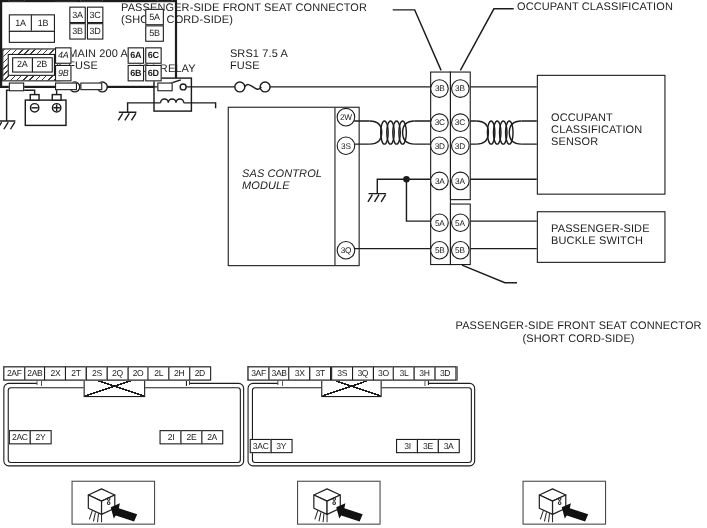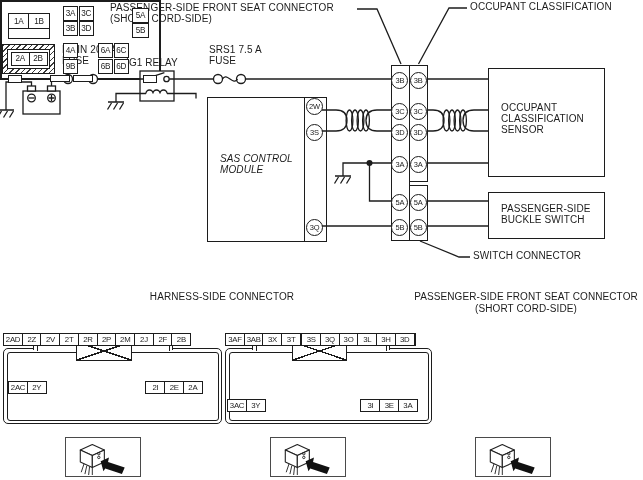--- a/index.html
+++ b/index.html
@@ -48,21 +48,21 @@
   .pgap{height:13px;flex:none;}
   .pxcell{flex:none;}
   .clip{position:absolute;width:8px;height:12px;border:1.3px solid #1c1c1c;background:#fff;box-sizing:border-box;z-index:1;}
   #connA{left:3px;top:333px;width:219px;height:91px;}
   #connA .c-body{left:0;top:15px;width:219px;height:76px;}
   #connA .c-riser{left:30px;top:0;width:140px;height:17px;}
   #connA .c-xbox{left:73px;top:8px;width:56px;height:20px;}
   #connA .pin-row:nth-of-type(1){top:27px;left:16px;}
   #connA .pin-row:nth-of-type(2){top:40px;left:5px;}
   #connA .pin-row:nth-of-type(3){top:53px;left:15px;}
-  #connA .pin-row:nth-of-type(4){top:48px;left:5px;}
+  #connA .pin-row:nth-of-type(4){top:58px;left:5px;}
   #connA .clip:nth-of-type(1){right:-4px;top:44px;}
   #connA .clip:nth-of-type(2){right:-4px;top:70px;}
   #connB{left:225px;top:333px;width:207px;height:91px;}
   #connB .c-body{left:0;top:15px;width:207px;height:76px;}
   #connB .c-riser{left:27px;top:0;width:138px;height:17px;}
   #connB .c-xbox{left:67px;top:8px;width:55px;height:20px;}
   #connB .pin-row:nth-of-type(1){top:27px;left:10px;}
   #connB .pin-row:nth-of-type(2){top:40px;left:2px;}
   #connB .pin-row:nth-of-type(3){top:53px;left:11px;}
   #connB .pin-row:nth-of-type(4){top:66px;left:2px;}
@@ -76,23 +76,23 @@
   #g1{position:absolute;left:8px;top:13px;display:flex;}
   #g1 .ccell{width:21.5px;height:16px;margin-right:-1.2px;}
   #g1e{position:absolute;left:8px;top:27.8px;width:41.8px;height:11px;border:1.2px solid #1c1c1c;box-sizing:border-box;background:#fff;}
   #hatch{position:absolute;left:2px;top:44px;width:53px;height:30px;border:1.2px solid #1c1c1c;box-sizing:border-box;
          background:repeating-linear-gradient(135deg,#3a3a3a 0 1px,#ffffff 1px 4px);}
   #g2box{position:absolute;left:4px;top:4px;width:43px;height:19.5px;border:1.2px solid #1c1c1c;box-sizing:border-box;
          background:#fff;display:flex;align-items:center;justify-content:center;}
   #g2{display:flex;}
   #g2 .ccell{width:19px;height:14.5px;margin-right:-1.2px;}
   #g3{position:absolute;left:63px;top:6px;display:grid;grid-template-columns:15px 15px;grid-auto-rows:14.5px;gap:0.8px;}
-  #g4{position:absolute;left:63px;top:43px;display:grid;grid-template-columns:15px;grid-auto-rows:15px;gap:0.8px;}
+  #g4{position:absolute;left:50px;top:43px;display:grid;grid-template-columns:15px;grid-auto-rows:15px;gap:0.8px;font-style:italic;}
   #g5{position:absolute;left:132px;top:8px;display:grid;grid-template-columns:17px;grid-auto-rows:14.5px;gap:0.8px;}
-  #g6{position:absolute;left:98px;top:43px;display:grid;grid-template-columns:15px 15px;grid-auto-rows:15px;gap:0.8px;}
+  #g6{position:absolute;left:116px;top:43px;display:grid;grid-template-columns:15px 15px;grid-auto-rows:15px;gap:0.8px;font-weight:bold;}
   
   .view-icon{position:absolute;top:437px;width:76px;height:40px;border:1.3px solid #4a4a4a;background:#fff;box-sizing:border-box;}
   .titles{position:absolute;text-align:center;font-size:10px;line-height:11.5px;letter-spacing:0.1px;}
 </style>
 </head>
 <body>
 <div id="canvas">
 
 <svg id="wires" width="643" height="480" viewBox="0 0 643 480">
   <defs>
@@ -241,25 +241,23 @@
     <div>SENSOR</div>
   </div>
 </div>
 <div class="box" style="left:488px;top:192px;width:115px;height:45px;">
   <div class="lbl" style="left:12px;top:10px;">
     <div>PASSENGER-SIDE</div>
     <div>BUCKLE SWITCH</div>
   </div>
 </div>
 <div class="lbl" style="left:473px;top:250px;">
-  <div>SWITCH CONNECTOR</div>
 </div>
 
 <div class="titles" style="left:97px;top:291px;width:250px;">
-  <div>HARNESS-SIDE CONNECTOR</div>
 </div>
 <div class="titles" style="left:401px;top:291px;width:250px;">
   <div>PASSENGER-SIDE FRONT SEAT CONNECTOR</div>
   <div>(SHORT CORD-SIDE)</div>
 </div>
 
 <div class="connector" id="connA">
   <div class="c-body">
         <div class="c-inner"></div>
       </div>
@@ -291,20 +289,32 @@
         <div class="pcell">2AD</div>
         <div class="pcell">2Z</div>
         <div class="pcell">2V</div>
         <div class="pcell">2T</div>
         <div class="pcell">2R</div>
         <div class="pcell">2P</div>
         <div class="pcell">2M</div>
         <div class="pcell">2J</div>
         <div class="pcell">2F</div>
         <div class="pcell">2B</div>
+      </div>
+  <div class="pin-row">
+        <div class="pcell">2AF</div>
+        <div class="pcell">2AB</div>
+        <div class="pcell">2X</div>
+        <div class="pgap" style="width: 19px;"></div>
+        <div class="pcell">2S</div>
+        <div class="pcell">2Q</div>
+        <div class="pcell">2O</div>
+        <div class="pcell">2L</div>
+        <div class="pcell">2H</div>
+        <div class="pcell">2D</div>
       </div>
   <div class="clip"></div>
   <div class="clip"></div>
 </div>
 
 <div class="connector" id="connB">
   <div class="c-body">
         <div class="c-inner"></div>
       </div>
   <div class="c-riser">

